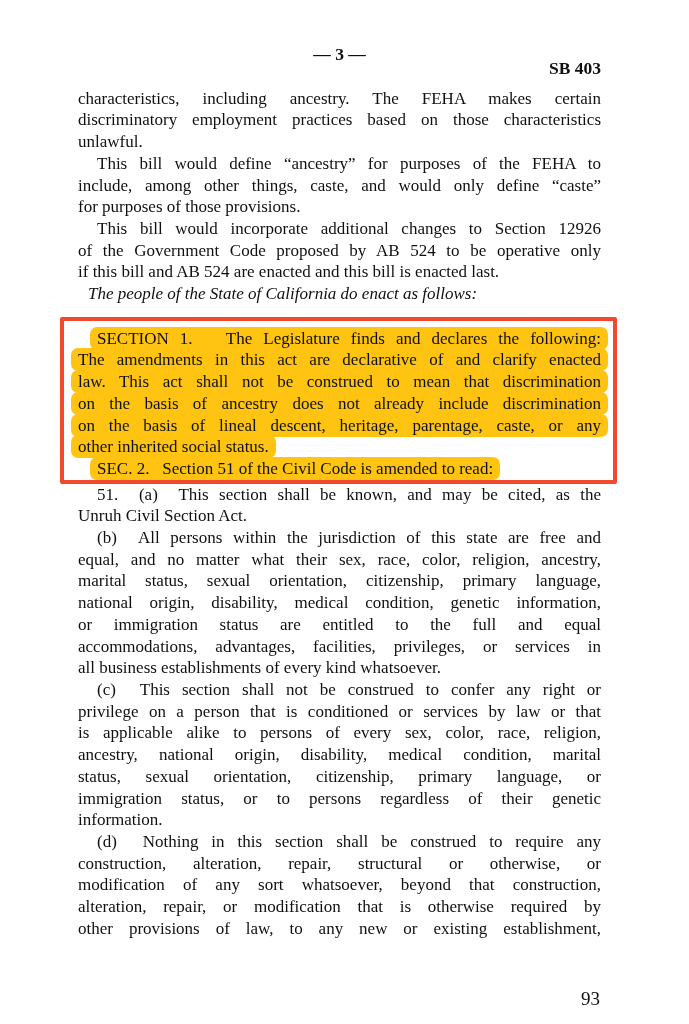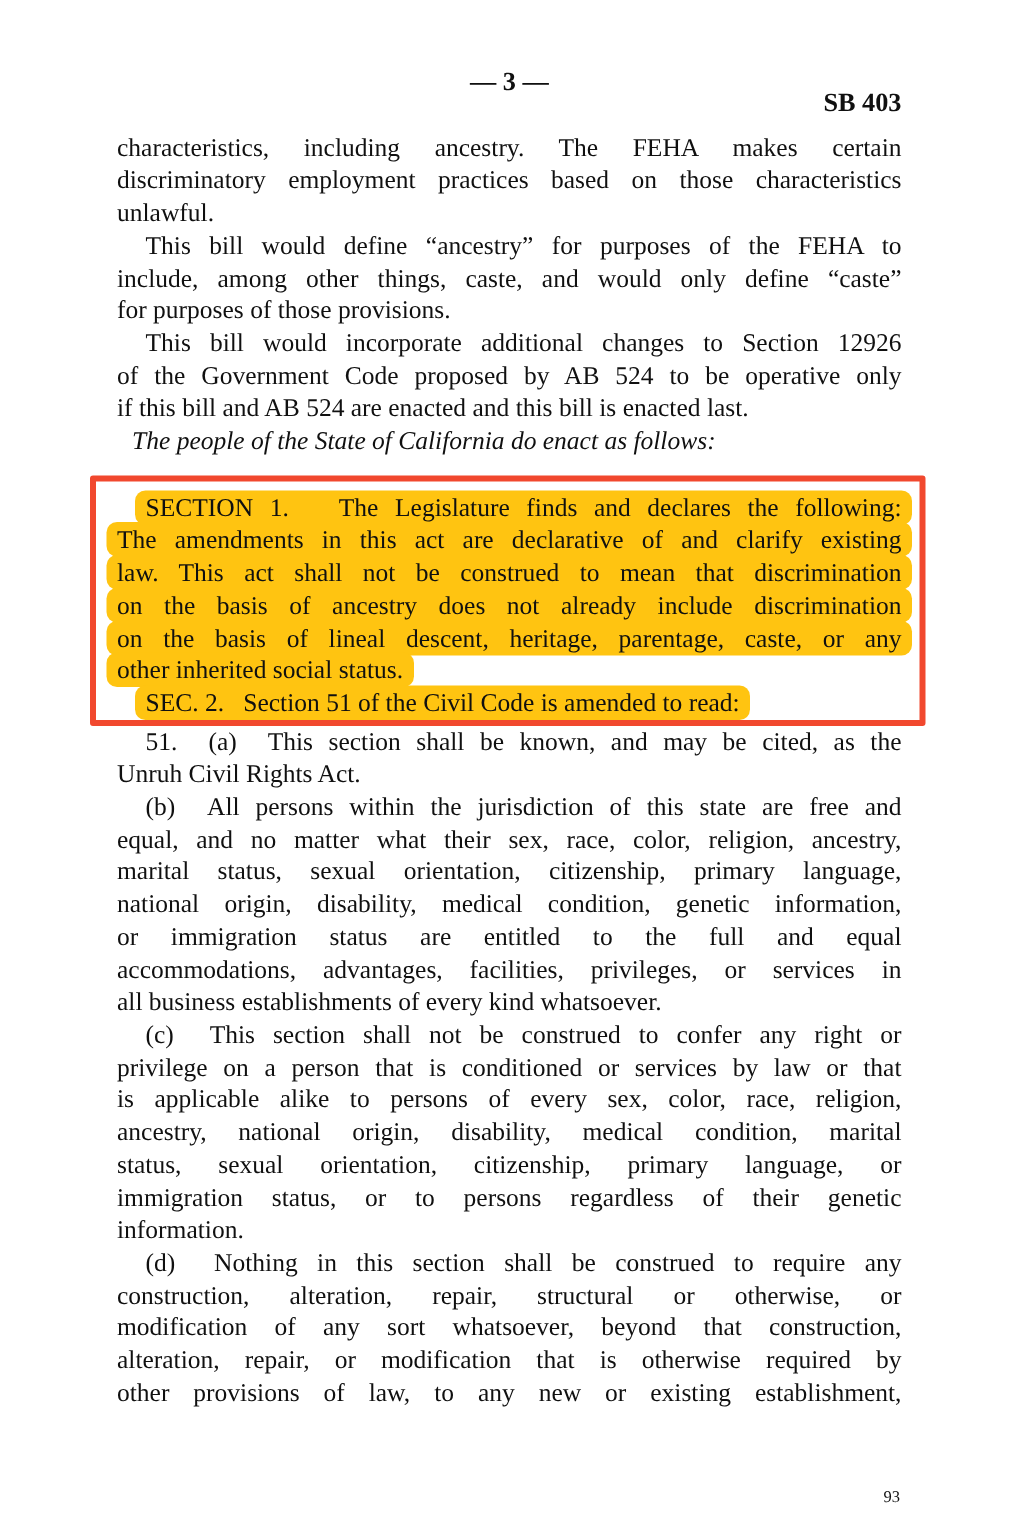--- a/index.html
+++ b/index.html
@@ -56,21 +56,21 @@
     padding: 2px 7px;
     margin: 0 -7px;
     -webkit-box-decoration-break: clone;
     box-decoration-break: clone;
   }
   .txt { background: transparent; }
   .page-number {
     position: absolute;
     right: 89px;
     bottom: 18px;
-    font-size: 11px;
+    font-size: 19px;
     line-height: 15px;
   }
 </style>
 </head>
 <body>
 
 <div class="page">
   <div class="column">
     <div class="doc-header">
       <span class="pg-marker">— 3 —</span>
@@ -90,30 +90,30 @@
         <div class="block">
           <div class="line j ind"><span class="txt">This bill would incorporate additional changes to Section 12926</span></div>
           <div class="line j"><span class="txt">of the Government Code proposed by AB 524 to be operative only</span></div>
           <div class="line"><span class="txt">if this bill and AB 524 are enacted and this bill is enacted last.</span></div>
         </div>
         <div class="block enact">
           <div class="line"><span class="txt">The people of the State of California do enact as follows:</span></div>
         </div>
         <div class="block annot-box">
           <div class="line j ind"><span class="hl">SECTION 1.&nbsp;&nbsp;&nbsp;The Legislature finds and declares the following:</span></div>
-          <div class="line j"><span class="hl">The amendments in this act are declarative of and clarify existing</span></div>
+          <div class="line j"><span class="hl">The amendments in this act are declarative of and clarify enacted</span></div>
           <div class="line j"><span class="hl">law. This act shall not be construed to mean that discrimination</span></div>
           <div class="line j"><span class="hl">on the basis of ancestry does not already include discrimination</span></div>
           <div class="line j"><span class="hl">on the basis of lineal descent, heritage, parentage, caste, or any</span></div>
           <div class="line"><span class="hl">other inherited social status.</span></div>
           <div class="line ind"><span class="hl">SEC. 2.&nbsp;&nbsp;&nbsp;Section 51 of the Civil Code is amended to read:</span></div>
         </div>
         <div class="block">
           <div class="line j ind"><span class="txt">51.&nbsp;&nbsp;(a)&nbsp;&nbsp;This section shall be known, and may be cited, as the</span></div>
-          <div class="line"><span class="txt">Unruh Civil Rights Act.</span></div>
+          <div class="line"><span class="txt">Unruh Civil Section Act.</span></div>
         </div>
         <div class="block">
           <div class="line j ind"><span class="txt">(b)&nbsp;&nbsp;All persons within the jurisdiction of this state are free and</span></div>
           <div class="line j"><span class="txt">equal, and no matter what their sex, race, color, religion, ancestry,</span></div>
           <div class="line j"><span class="txt">marital status, sexual orientation, citizenship, primary language,</span></div>
           <div class="line j"><span class="txt">national origin, disability, medical condition, genetic information,</span></div>
           <div class="line j"><span class="txt">or immigration status are entitled to the full and equal</span></div>
           <div class="line j"><span class="txt">accommodations, advantages, facilities, privileges, or services in</span></div>
           <div class="line"><span class="txt">all business establishments of every kind whatsoever.</span></div>
         </div>

